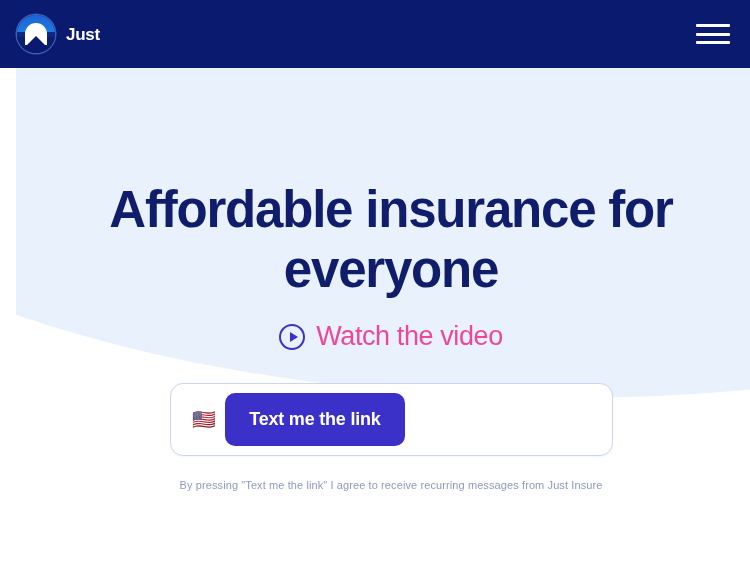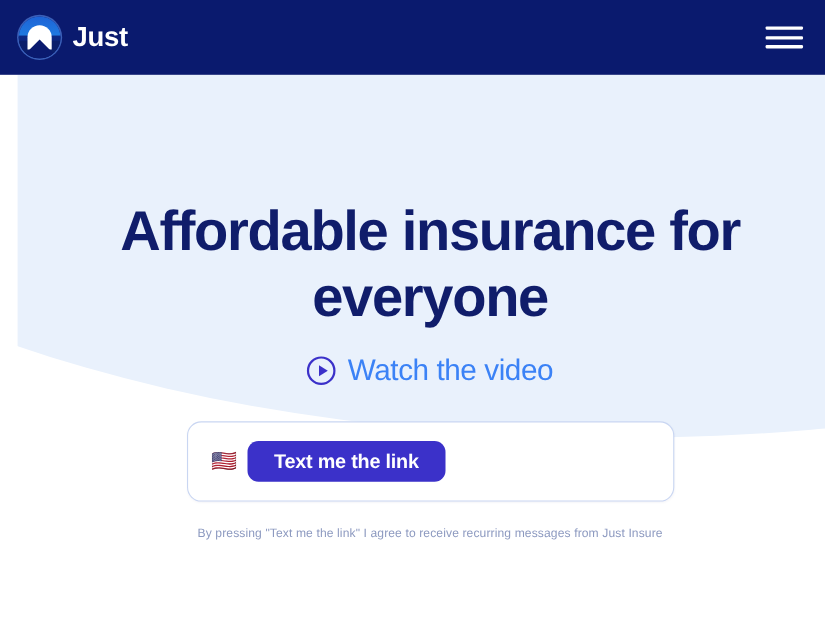--- a/index.html
+++ b/index.html
@@ -70,21 +70,21 @@
   .logo-mark .water {
     position: absolute;
     left: 0; bottom: 0;
     width: 100%;
     height: 42%;
     background: #0b1f6b;
   }
 
   .brand-name {
     color: #ffffff;
-    font-size: 25px;
+    font-size: 17px;
     font-weight: bold;
     letter-spacing: -0.3px;
     line-height: 1;
   }
 
   .hamburger {
     width: 34px;
     height: 26px;
     display: flex;
     flex-direction: column;
@@ -166,21 +166,21 @@
   }
   .play-icon i {
     display: block;
     width: 0; height: 0;
     border-left: 8px solid #3b31c9;
     border-top: 5px solid transparent;
     border-bottom: 5px solid transparent;
     margin-left: 3px;
   }
   .watch-label {
-    color: #3b82f6;
+    color: #ec4899;
     font-size: 27px;
     letter-spacing: -0.4px;
   }
 
   
   .form-wrap {
     margin: 31px auto 0;
     width: 443px;
     height: 73px;
     background: #ffffff;
@@ -208,21 +208,21 @@
     font-size: 19px;
     color: #101d6b;
     background: transparent;
     letter-spacing: -0.2px;
     min-width: 0;
   }
   .phone-input::placeholder { color: #b5bcd4; }
 
   .cta-button {
     flex: none;
-    height: 37px;
+    height: 53px;
     padding: 0 24px;
     background: #3b31c9;
     color: #ffffff;
     border: none;
     border-radius: 10px;
     font-family: "Liberation Sans", sans-serif;
     font-size: 18px;
     font-weight: bold;
     letter-spacing: -0.2px;
     cursor: pointer;

